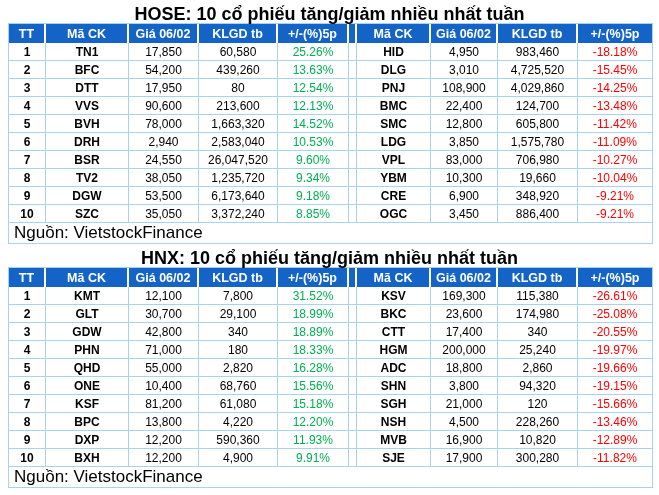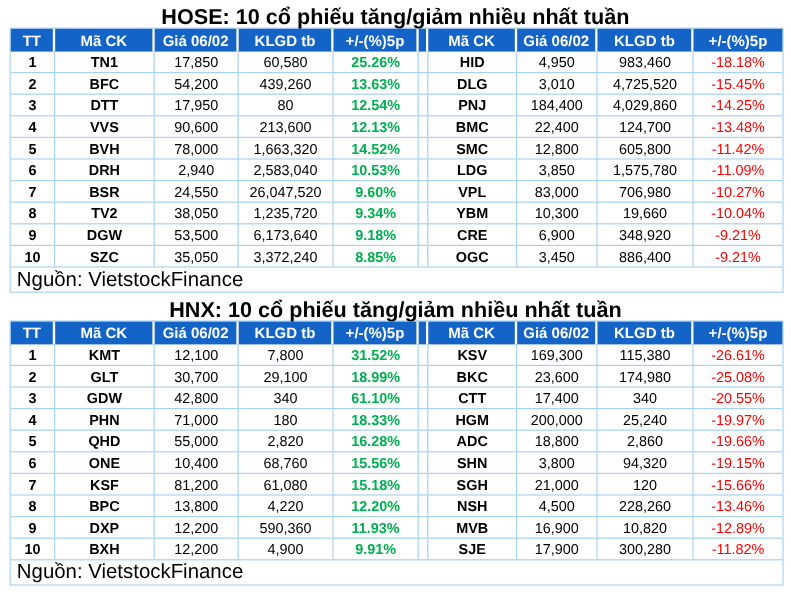--- a/index.html
+++ b/index.html
@@ -40,21 +40,21 @@
     overflow:hidden;white-space:nowrap;
   }
   td:last-child{border-right:none;}
   tbody td{border-top:1px solid var(--border);}
   tbody tr:first-child td{border-top:none;}
   tfoot td{
     border-top:1px solid var(--border);
     text-align:left;padding-left:5px;font-size:17px;height:17px;
   }
   .c-tt,.c-code{font-weight:bold;}
-  .c-pos{color:var(--positive);font-weight:bold;}
+  .c-pos{color:var(--positive);}
   .c-neg{color:var(--negative);}
 </style>
 </head>
 <body>
 
 <div class="block block-hose">
   <div class="table-title">HOSE: 10 cổ phiếu tăng/giảm nhiều nhất tuần</div>
   <table class="rank-table">
     <colgroup>
       <col style="width:37px">
@@ -108,21 +108,21 @@
           <td class="c-neg">-15.45%</td>
         </tr>
         <tr>
           <td class="c-tt">3</td>
           <td class="c-code">DTT</td>
           <td class="c-num">17,950</td>
           <td class="c-num">80</td>
           <td class="c-pos">12.54%</td>
           <td></td>
           <td class="c-code">PNJ</td>
-          <td class="c-num">184,400</td>
+          <td class="c-num">108,900</td>
           <td class="c-num">4,029,860</td>
           <td class="c-neg">-14.25%</td>
         </tr>
         <tr>
           <td class="c-tt">4</td>
           <td class="c-code">VVS</td>
           <td class="c-num">90,600</td>
           <td class="c-num">213,600</td>
           <td class="c-pos">12.13%</td>
           <td></td>
@@ -264,21 +264,21 @@
           <td class="c-code">BKC</td>
           <td class="c-num">23,600</td>
           <td class="c-num">174,980</td>
           <td class="c-neg">-25.08%</td>
         </tr>
         <tr>
           <td class="c-tt">3</td>
           <td class="c-code">GDW</td>
           <td class="c-num">42,800</td>
           <td class="c-num">340</td>
-          <td class="c-pos">61.10%</td>
+          <td class="c-pos">18.89%</td>
           <td></td>
           <td class="c-code">CTT</td>
           <td class="c-num">17,400</td>
           <td class="c-num">340</td>
           <td class="c-neg">-20.55%</td>
         </tr>
         <tr>
           <td class="c-tt">4</td>
           <td class="c-code">PHN</td>
           <td class="c-num">71,000</td>

